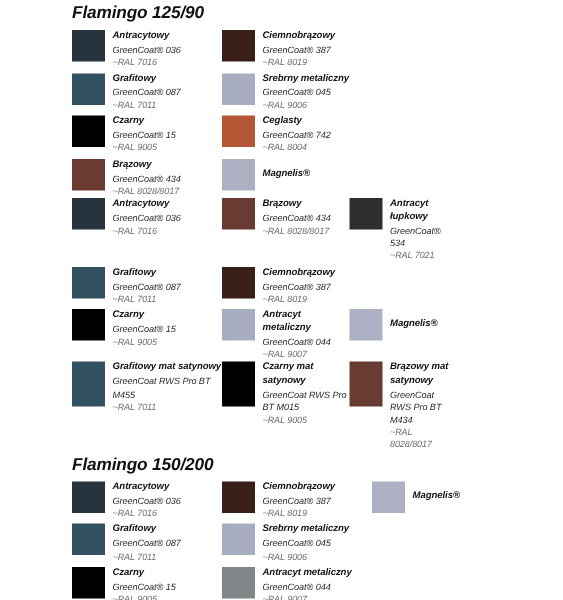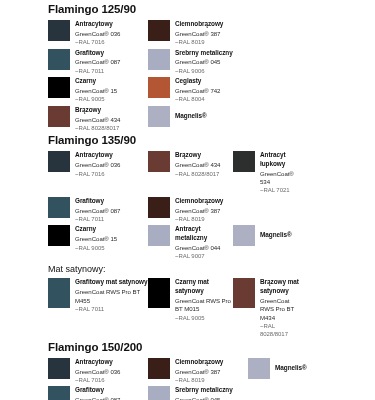--- a/index.html
+++ b/index.html
@@ -15,20 +15,21 @@
     font-family: "Liberation Sans", sans-serif;
     color: #1a1a1a;
     -webkit-font-smoothing: antialiased;
   }
   .sheet {
     position: relative;
     width: 308px;
     height: 400px;
     padding: 0;
     box-sizing: border-box;
+    font-style: italic;
   }
   .section {
     padding: 0 6px 0 48px;
     box-sizing: border-box;
   }
   .section-title {
     font-size: 11.5px;
     font-weight: bold;
     letter-spacing: -0.1px;
     color: #111111;
@@ -171,21 +172,20 @@
           </div>
           <div class="swatch-item mag-only">
             <div class="swatch mag" style="background: rgb(173, 175, 195);"></div>
             <div class="labels">
               <span class="sw-name">Magnelis®</span>
             </div>
           </div>
         </div>
       </div>
       <div class="section sec-2">
-        <div class="section-title">Flamingo 135/90</div>
         <div class="grid cols-3">
           <div class="swatch-item">
             <div class="swatch" style="background: rgb(39, 51, 61);"></div>
             <div class="labels">
               <span class="sw-name">Antracytowy</span>
               <span class="sw-code">GreenCoat® 036</span>
               <span class="sw-ral">~RAL 7016</span>
             </div>
           </div>
           <div class="swatch-item">
@@ -237,21 +237,20 @@
               <span class="sw-ral">~RAL 9007</span>
             </div>
           </div>
           <div class="swatch-item mag-only">
             <div class="swatch mag" style="background: rgb(173, 175, 195);"></div>
             <div class="labels">
               <span class="sw-name">Magnelis®</span>
             </div>
           </div>
         </div>
-        <div class="sub-title" style="margin-top: 4px;">Mat satynowy:</div>
         <div class="grid cols-3">
           <div class="swatch-item">
             <div class="swatch tall" style="background: rgb(50, 82, 95);"></div>
             <div class="labels">
               <span class="sw-name">Grafitowy mat satynowy</span>
               <span class="sw-code">GreenCoat RWS Pro BT M455</span>
               <span class="sw-ral">~RAL 7011</span>
             </div>
           </div>
           <div class="swatch-item">

